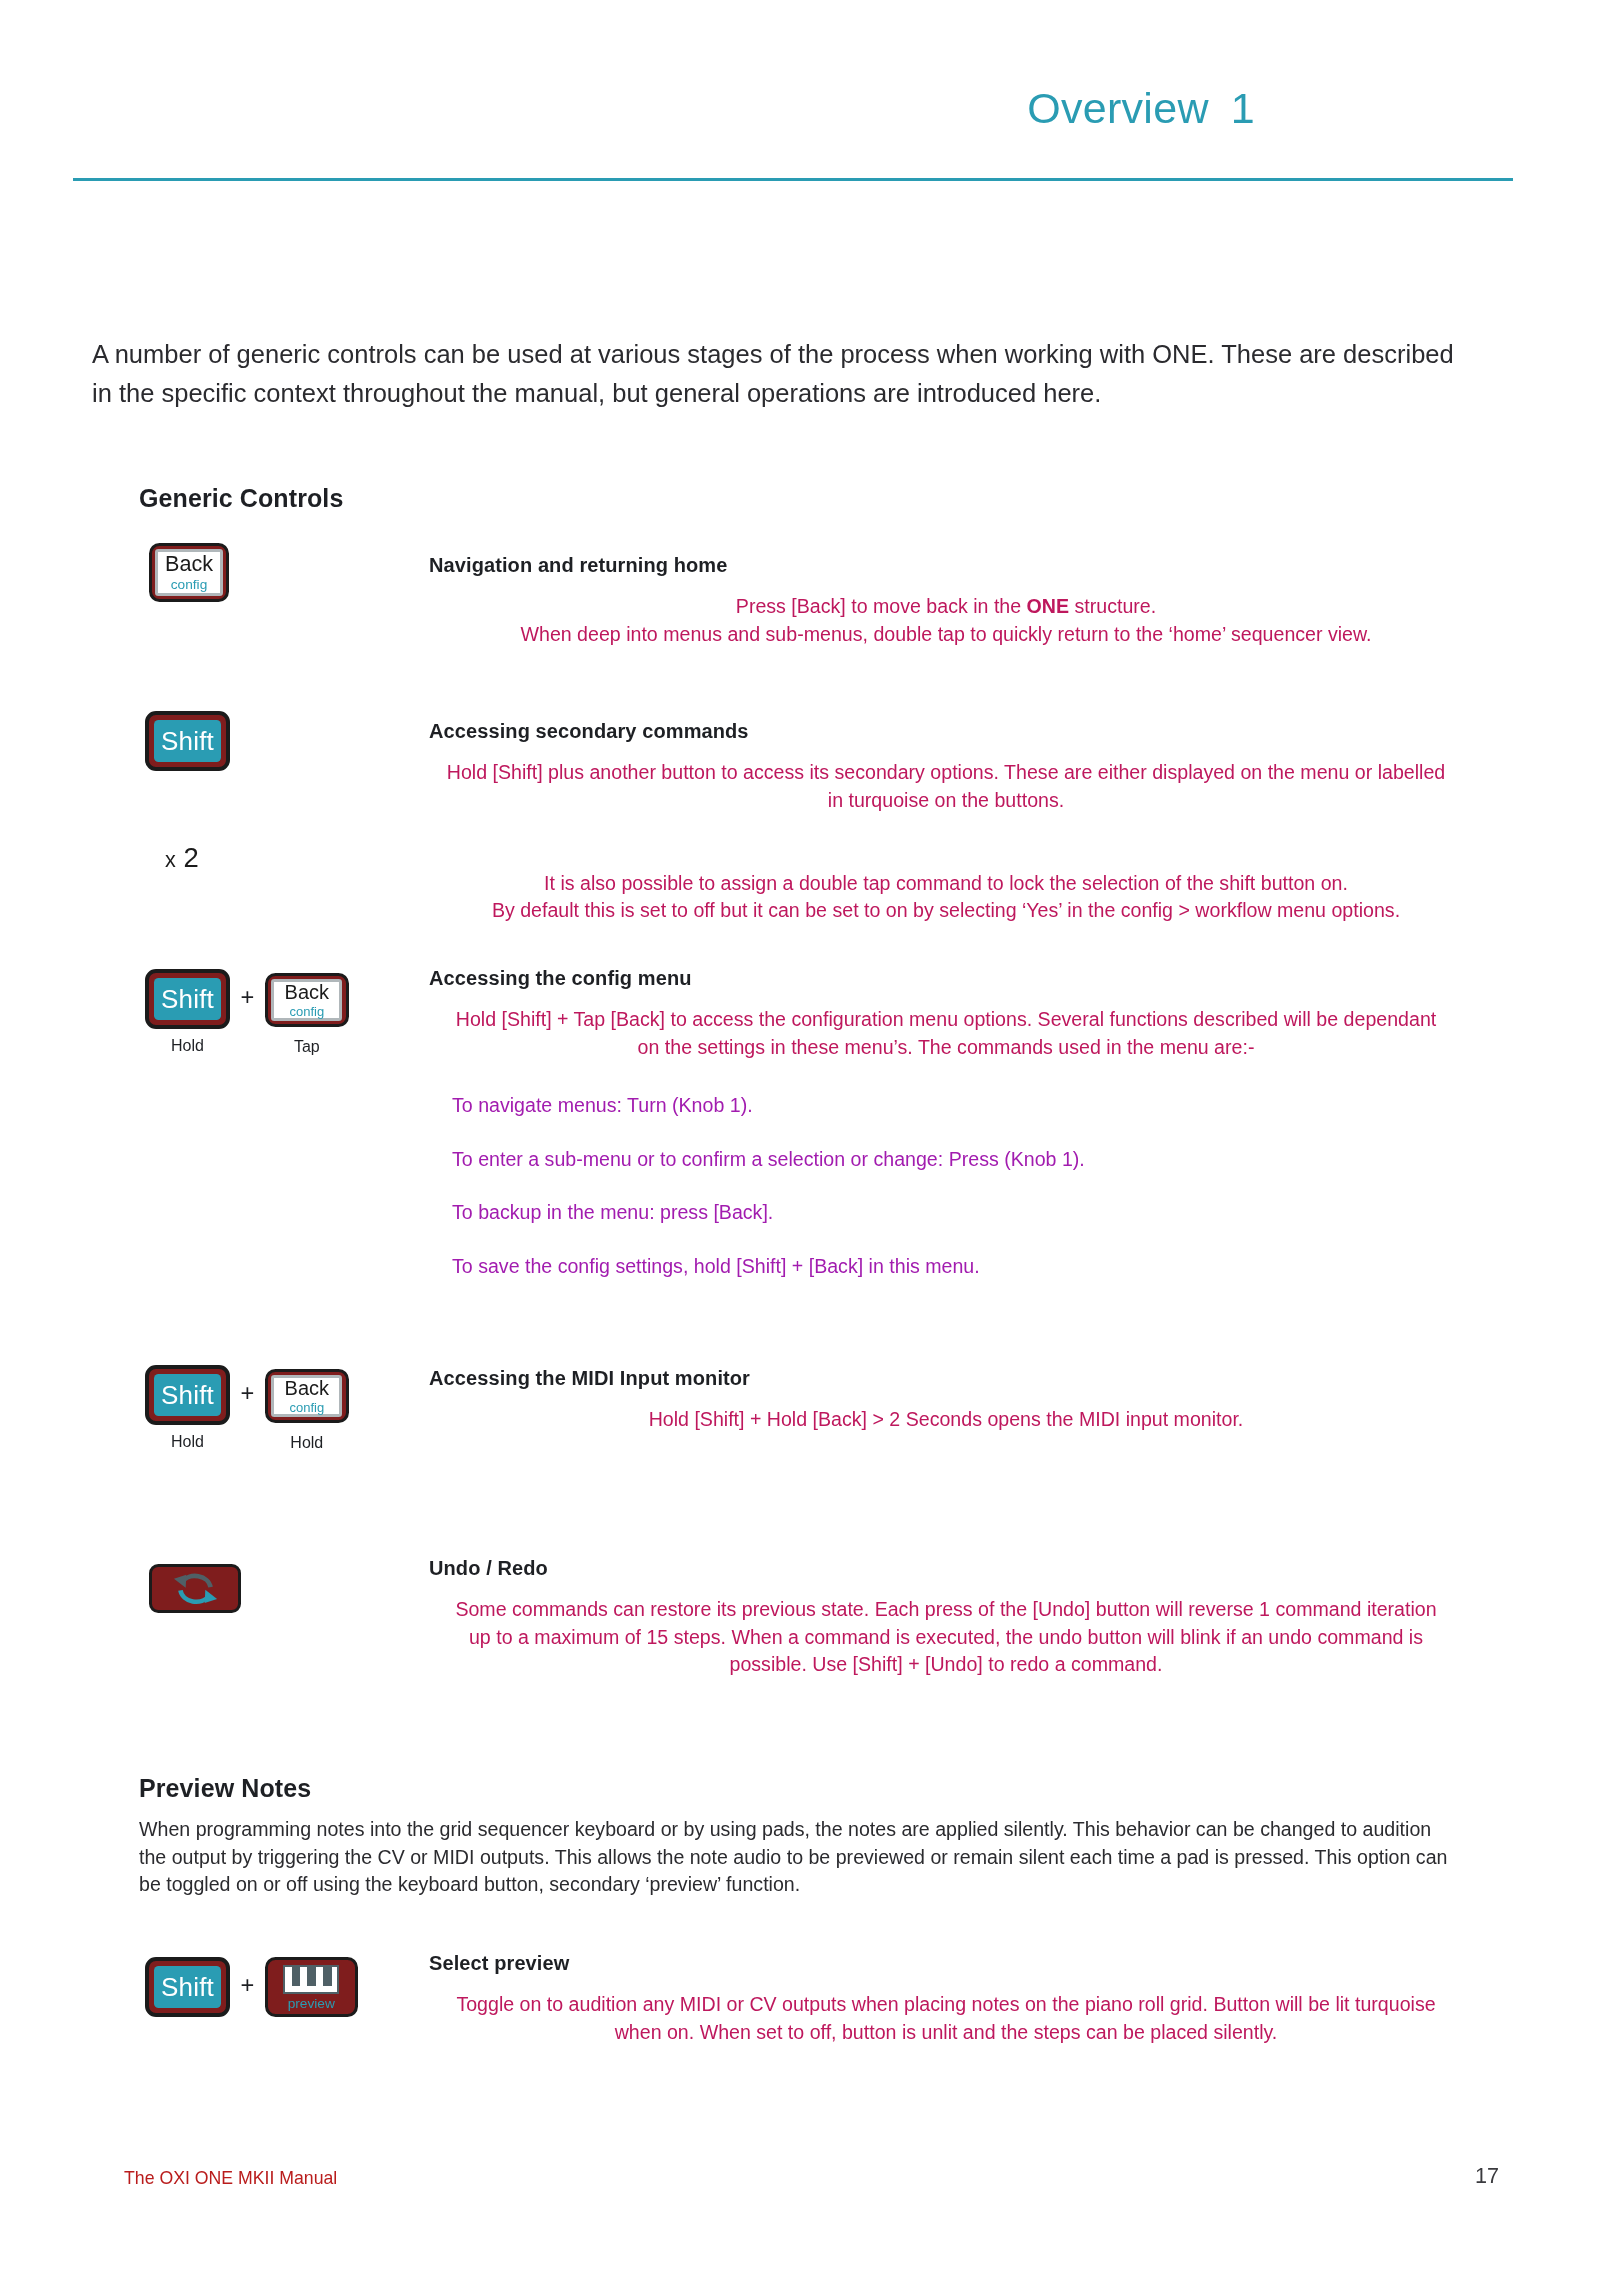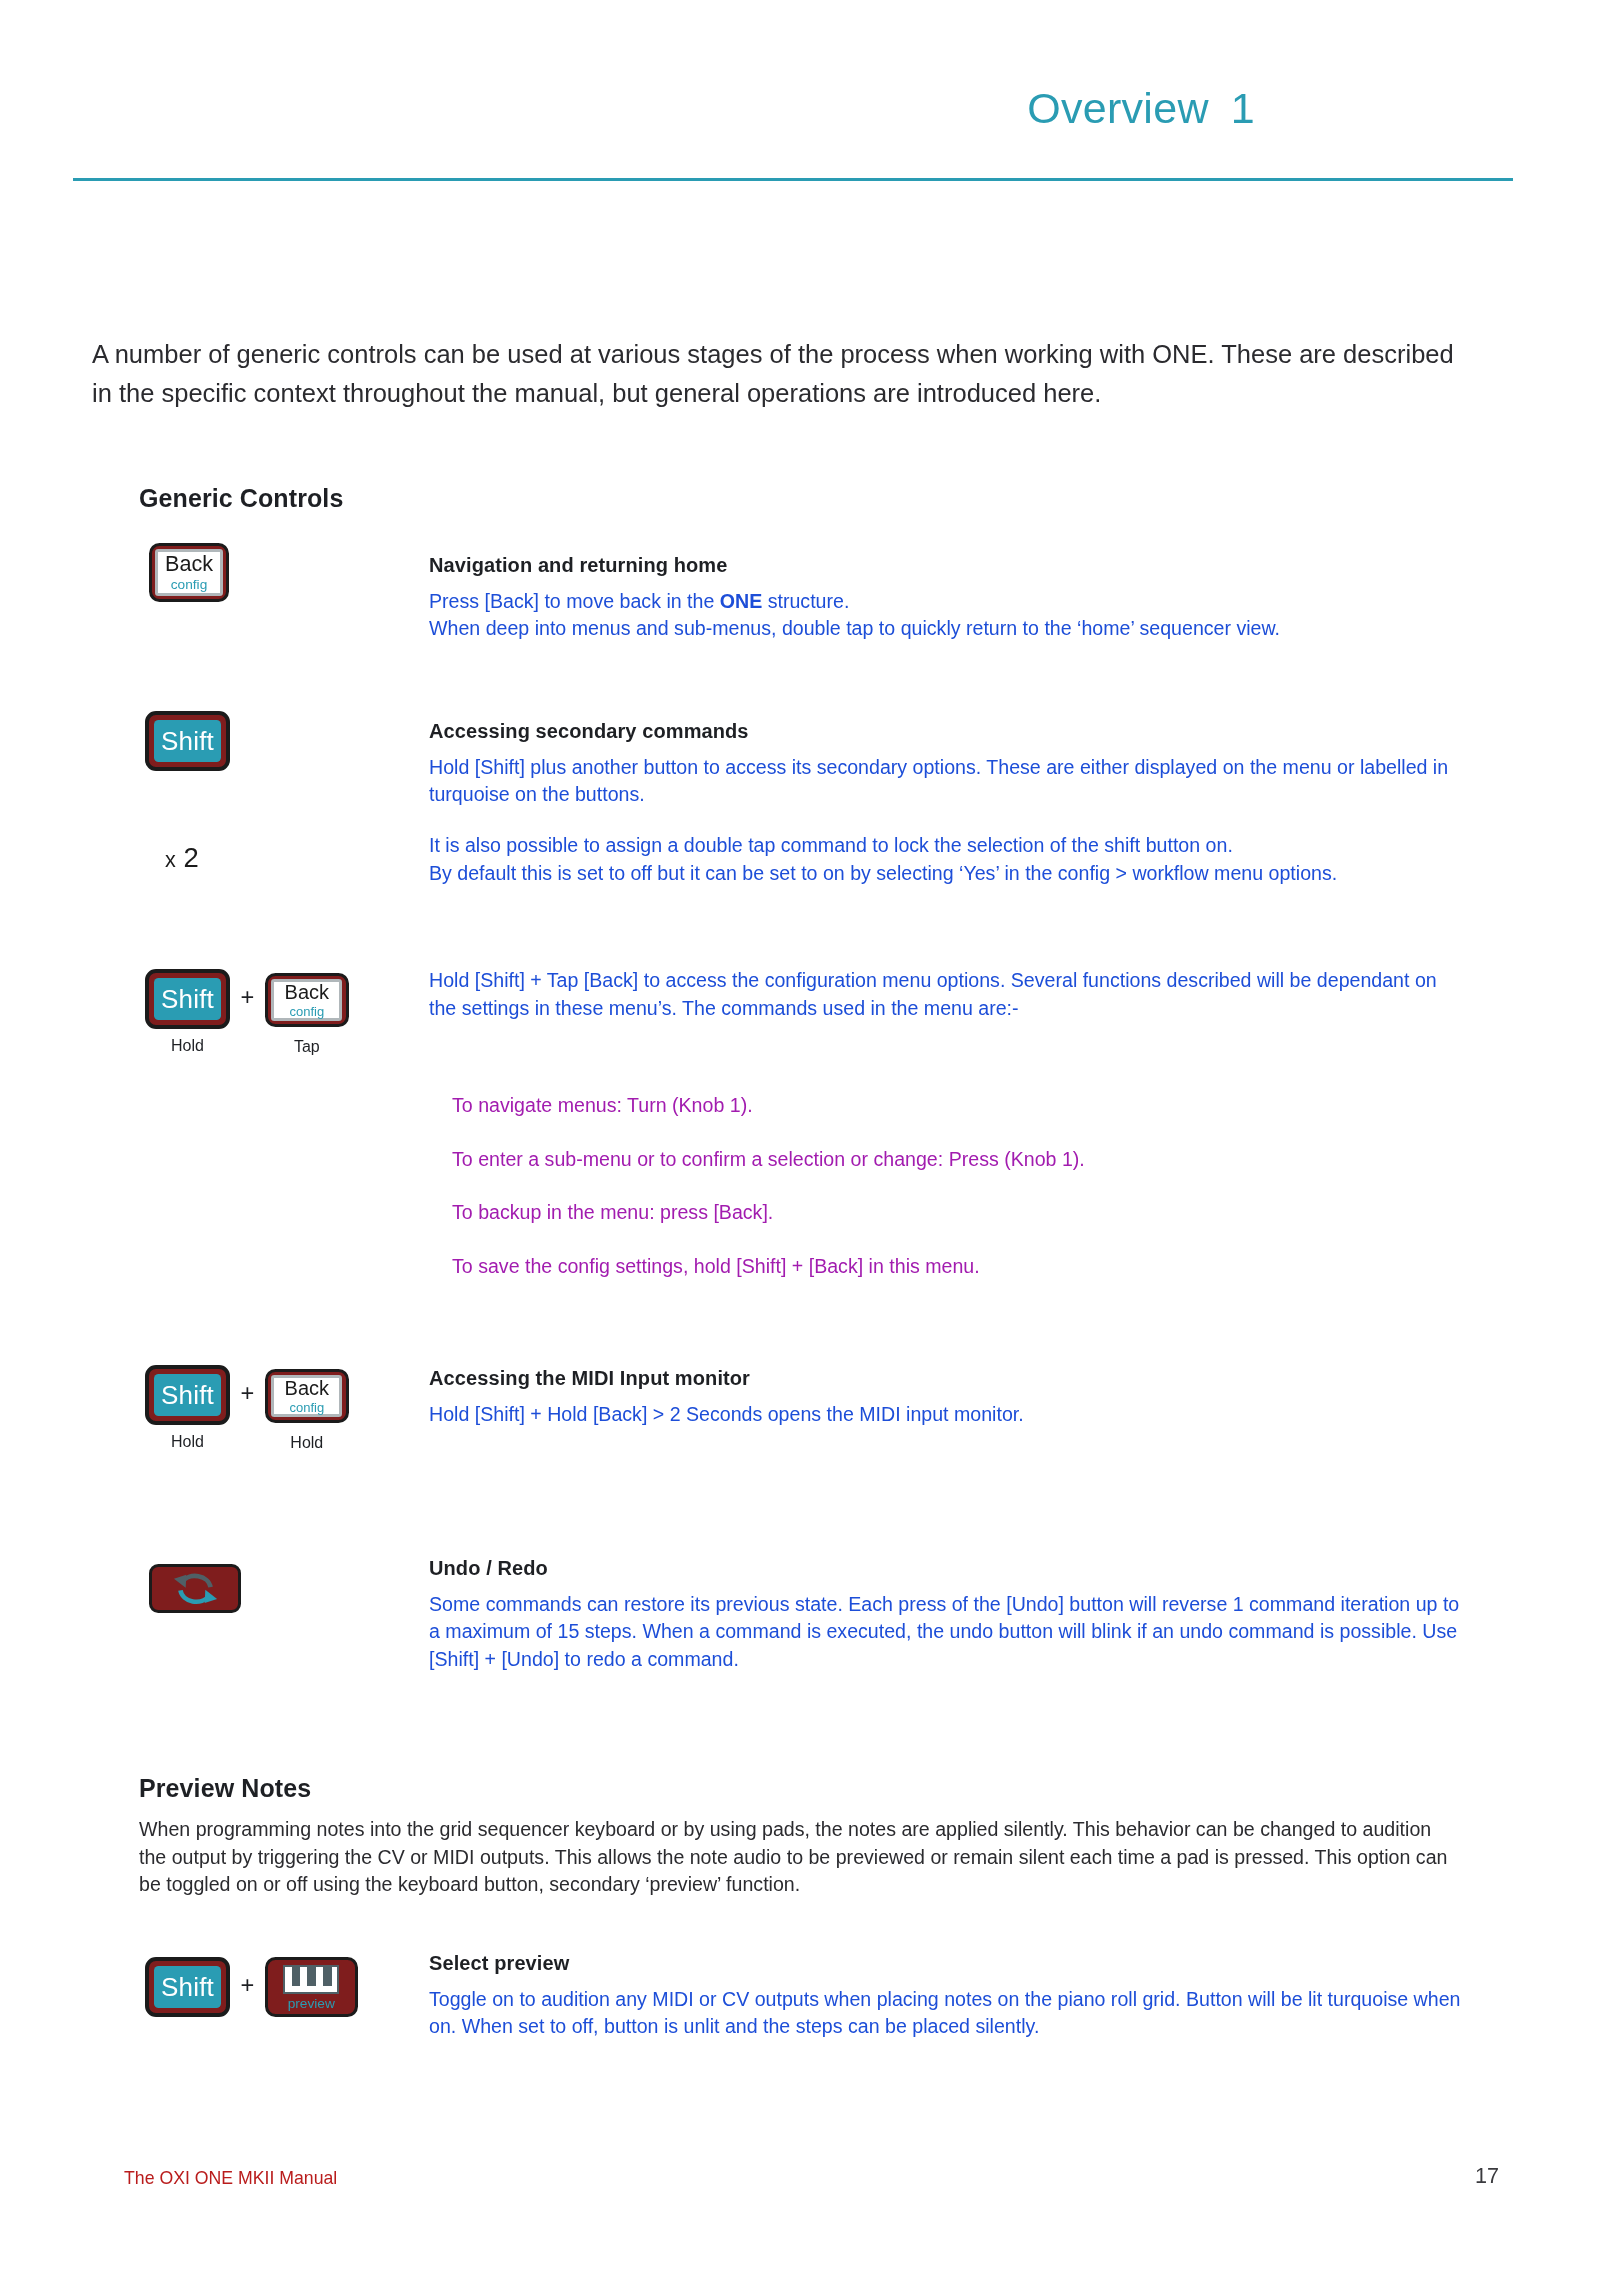--- a/index.html
+++ b/index.html
@@ -74,22 +74,23 @@
   .blk-title {
     font-size: 20px;
     font-weight: bold;
     color: #1e2024;
     margin: 0 0 10.5px 0;
     letter-spacing: 0.1px;
   }
   .blk-body {
     font-size: 19.6px;
     line-height: 27.5px;
-    color: #1d4ed8;
-    margin: 0;
+    color: #be185d;
+    margin: 16px;
+    text-align: center;
   }
   .blk-body b { font-weight: bold; }
   .spacer-p { height: 23.6px; }
 
   
   .keygroup {
     position: absolute;
     display: flex;
     align-items: flex-start;
   }
@@ -341,20 +342,21 @@
     <div class="cap cap-back wide" style="margin-top:3.9px;">
       <div class="inner">
         <span class="lbl">Back</span>
         <span class="sub">config</span>
       </div>
     </div>
     <span class="key-caption" style="margin-top:12.4px;">Tap</span>
   </div>
 </div>
 <div class="row-text" style="top:967px;">
+  <div class="blk-title">Accessing the config menu</div>
   <p class="blk-body">Hold [Shift] + Tap [Back] to access the configuration menu options. Several functions described will be dependant on the settings in these menu’s. The commands used in the menu are:-</p>
 </div>
 <div class="menu-cmds" style="top:1092px;">
   <p>To navigate menus: Turn (Knob 1).</p>
   <p>To enter a sub-menu or to confirm a selection or change: Press (Knob 1).</p>
   <p>To backup in the menu: press [Back].</p>
   <p>To save the config settings, hold [Shift] + [Back] in this menu.</p>
 </div>
 
 <div class="keygroup" style="left:145px; top:1365px;">

